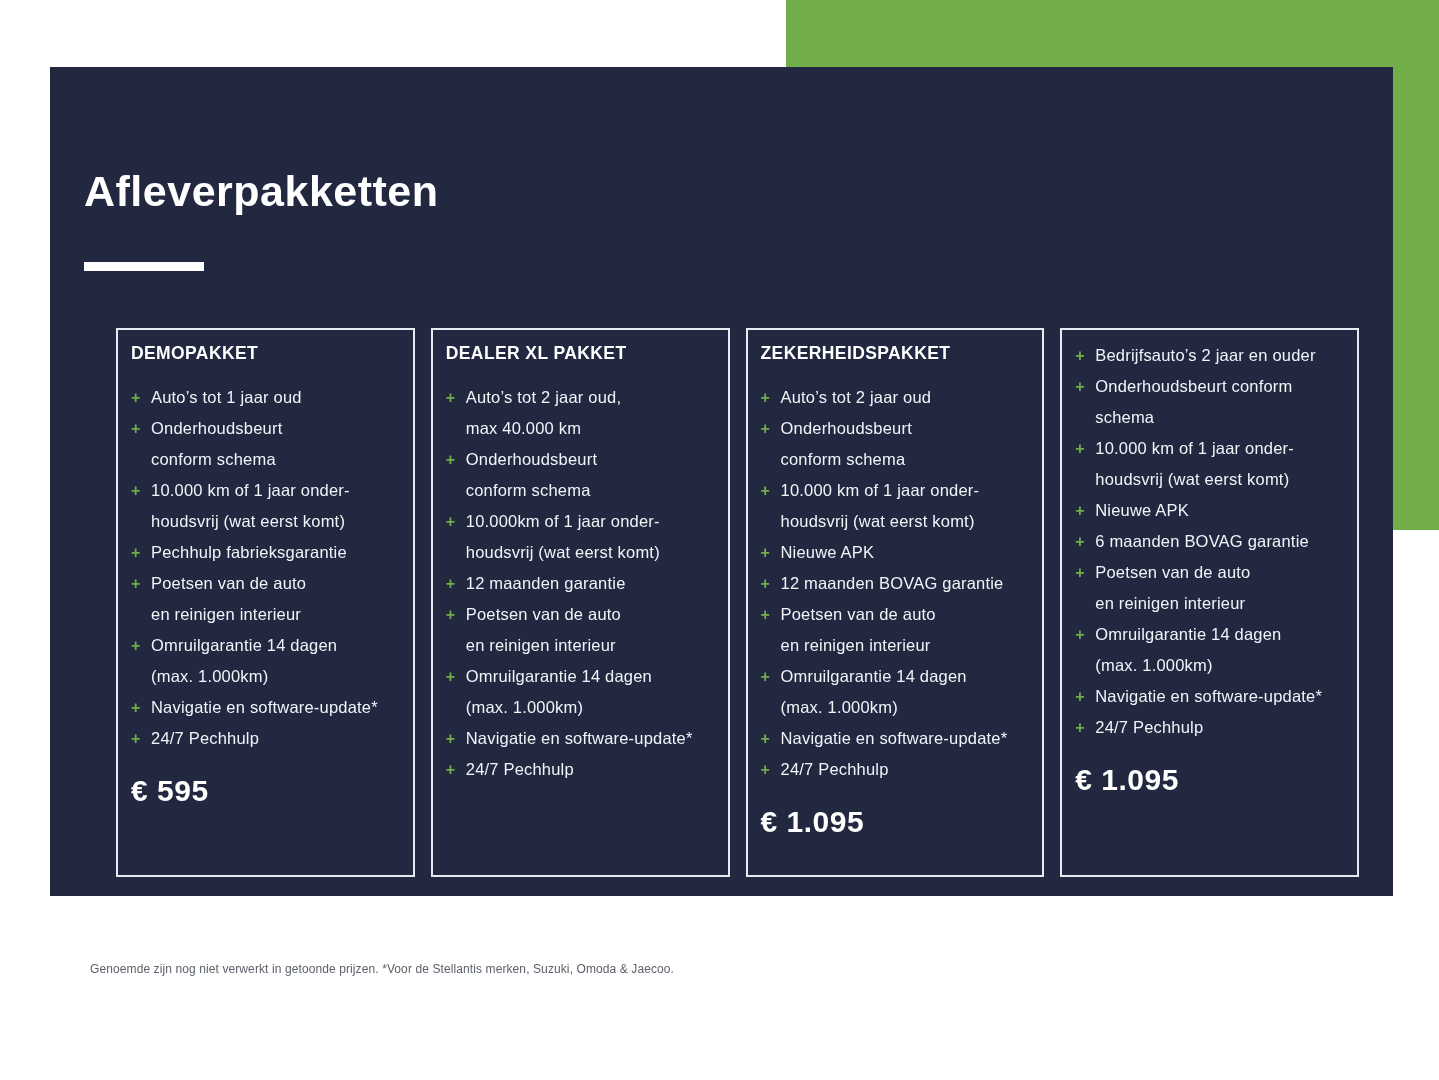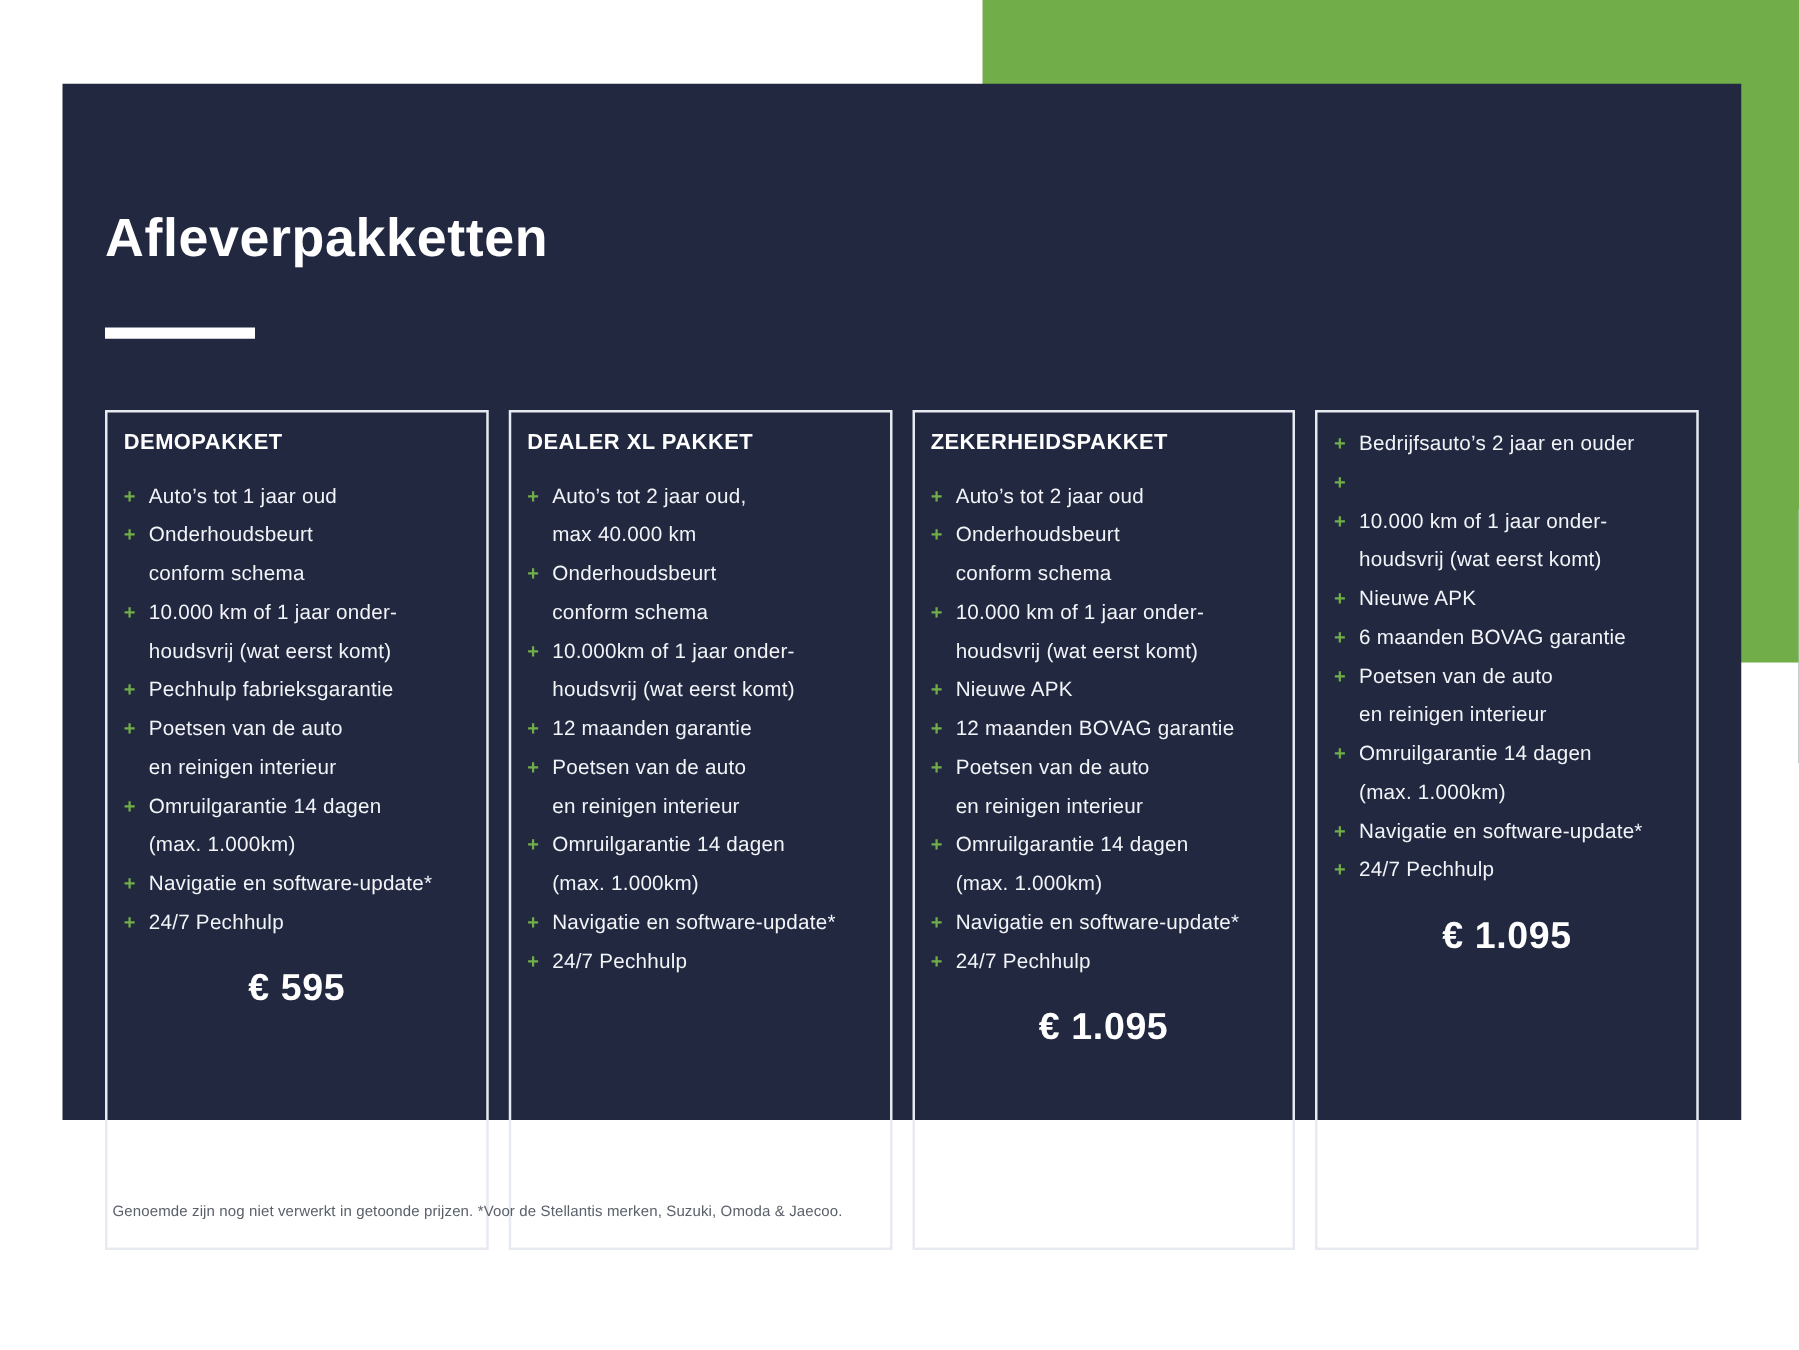--- a/index.html
+++ b/index.html
@@ -40,21 +40,22 @@
   .title-bar {
     width: 120px; height: 9px;
     background: #ffffff;
     margin-top: 44px;
   }
 
   .cards {
     display: flex;
     gap: 16px;
     margin-top: 57px;
-    height: 672px;
+    height: 549px;
+    margin-left: 32px;
   }
 
   .card {
     flex: 1 1 0;
     border: 2px solid var(--card_border, #E7EAF1);
     padding: 10px 13px 0 13px;
     display: flex;
     flex-direction: column;
   }
 
@@ -86,21 +87,21 @@
     flex: 0 0 auto;
     font-size: 16px;
   }
   .item-text {
     white-space: pre-line;
     letter-spacing: 0.2px;
   }
 
   .price {
     margin-top: 19px;
-    text-align: center;
+    text-align: left;
     color: #ffffff;
     font-weight: bold;
     font-size: 30px;
     letter-spacing: 0.5px;
     line-height: 36px;
   }
 
   .footnote {
     position: absolute;
     left: 90px; top: 962px;
@@ -255,20 +256,22 @@
     </div>
 
     <div class="card">
       <ul class="features">
           <li>
             <span class="plus">+</span>
             <span class="item-text">Bedrijfsauto’s 2 jaar en ouder</span>
           </li>
           <li>
             <span class="plus">+</span>
+            <span class="item-text">Onderhoudsbeurt conform
+schema</span>
           </li>
           <li>
             <span class="plus">+</span>
             <span class="item-text">10.000 km of 1 jaar onder-
 houdsvrij (wat eerst komt)</span>
           </li>
           <li>
             <span class="plus">+</span>
             <span class="item-text">Nieuwe APK</span>
           </li>

